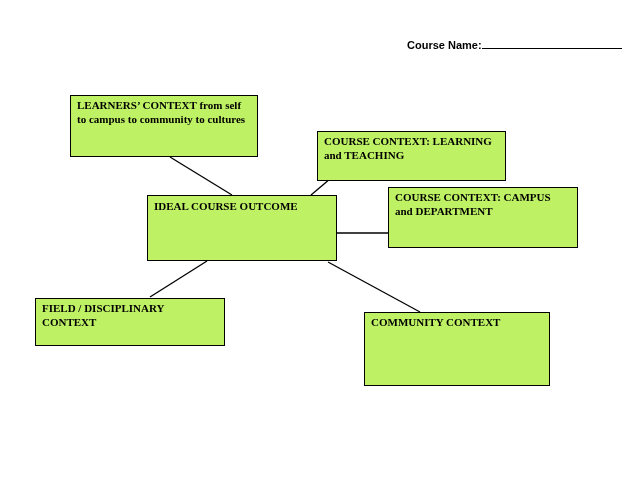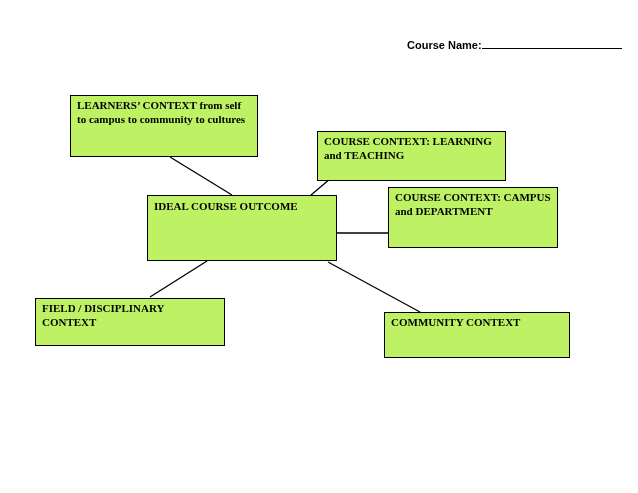--- a/index.html
+++ b/index.html
@@ -40,23 +40,23 @@
     box-sizing: border-box;
     font-weight: bold;
     font-size: 11px;
     line-height: 1.25;
     padding: 3px 6px;
   }
   .node.center-node { text-align: left; padding-top: 4px; }
   .node-learners   { left: 70px;  top: 95px;  width: 188px; height: 62px; }
   .node-learning   { left: 317px; top: 95px;  width: 189px; height: 50px; margin-top: 36px; }
   .node-center     { left: 147px; top: 195px; width: 190px; height: 66px; }
-  .node-campus     { left: 388px; top: 187px; width: 170px; height: 61px; }
+  .node-campus     { left: 388px; top: 187px; width: 190px; height: 61px; }
   .node-field      { left: 35px;  top: 298px; width: 190px; height: 48px; }
-  .node-community  { left: 384px; top: 312px; width: 186px; height: 46px; }
+  .node-community  { left: 364px; top: 312px; width: 186px; height: 74px; }
 </style>
 </head>
 <body>
 
 <div class="canvas">
 
   <div class="course-name">
     <span>Course Name:</span><span class="blank"></span>
   </div>
 

